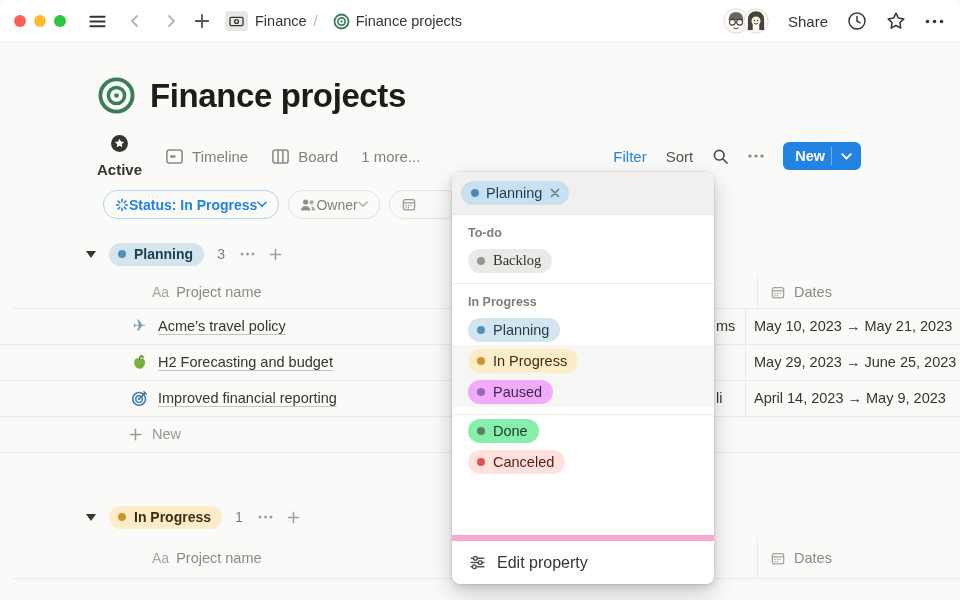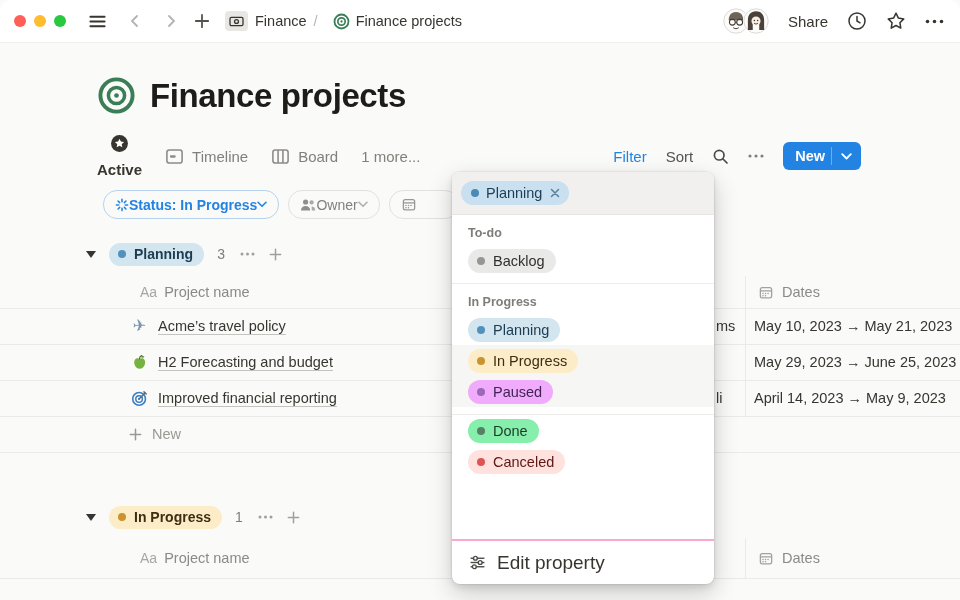--- a/index.html
+++ b/index.html
@@ -52,26 +52,26 @@
   .grp-head{position:absolute;left:86px;display:flex;align-items:center;height:26px;}
   .tri{width:0;height:0;border-left:5.5px solid transparent;border-right:5.5px solid transparent;border-top:7px solid #37352f;margin-right:13px;}
   .pill{display:inline-flex;align-items:center;gap:8px;height:23px;border-radius:12px;padding:0 11px 0 9px;font-size:14px;white-space:nowrap;}
   .pill .dot{width:8px;height:8px;border-radius:50%;}
   .grp-head .pill{font-weight:600;}
   .c-blue{background:#d3e5ef;color:#1b3c51;}  .c-blue .dot{background:#5291bb;}
   .c-yellow{background:#fdecc8;color:#3e2d13;} .c-yellow .dot{background:#c9932f;}
   .c-purple{background:#f0abfc;color:#412454;} .c-purple .dot{background:#9d68b8;}
   .c-green{background:#86efac;color:#1c3829;}  .c-green .dot{background:#558164;}
   .c-red{background:#ffe2dd;color:#5d1715;}    .c-red .dot{background:#df5452;}
-  .c-gray{background:#e9e9e7;color:#32302c;}   .c-gray .dot{background:#979692;}
+  .c-gray{background:#e9e9e7;color:#32302c;font-family:Liberation Serif, serif;}   .c-gray .dot{background:#979692;}
   .grp-count{margin-left:13px;font-size:14px;color:#7e7d78;}
   .grp-dots{margin-left:15px;color:#a19f9b;}
   .grp-plus{margin-left:13px;color:#a19f9b;}
 
-  .hdr-row{position:absolute;left:0;right:0;border-bottom:1px solid #eaeae8;display:flex;align-items:center;}
+  .hdr-row{position:absolute;left:12px;right:0;border-bottom:1px solid #eaeae8;display:flex;align-items:center;}
   .hdr-name{margin-left:140px;display:flex;align-items:center;gap:7px;font-size:14.5px;color:#8b8a85;}
   .aa{font-size:14px;color:#a9a7a2;}
   .dates-col{position:absolute;left:745px;top:0;bottom:0;border-left:1px solid #eaeae8;display:flex;align-items:center;gap:8px;padding-left:12px;font-size:14.5px;color:#8b8a85;white-space:nowrap;}
   .t-row{position:absolute;left:0;right:0;height:36px;border-bottom:1px solid #eaeae8;display:flex;align-items:center;}
   .row-icon{margin-left:130px;width:19px;display:flex;justify-content:center;}
   .row-title{margin-left:9px;font-size:14.5px;font-weight:500;color:#37352f;text-decoration:underline;text-decoration-color:rgba(55,53,47,.28);text-underline-offset:3px;text-decoration-thickness:1px;white-space:nowrap;}
   .frag{position:absolute;left:716px;font-size:14.5px;color:#37352f;}
   .row-dates{position:absolute;left:745px;top:0;bottom:0;border-left:1px solid #eaeae8;display:flex;align-items:center;padding-left:8px;font-size:14.5px;color:#37352f;white-space:nowrap;}
   .newrow{position:absolute;left:0;right:0;height:36px;border-bottom:1px solid #eaeae8;display:flex;align-items:center;color:#9a9893;}
   .newrow .plus{margin-left:128px;}
@@ -84,21 +84,21 @@
       display:flex;flex-direction:column;}
   .dd-input{height:42px;background:#f1f0ee;border-bottom:1px solid #e7e6e3;border-radius:8px 8px 0 0;display:flex;align-items:center;padding:0 9px;}
   .sel-pill{display:inline-flex;align-items:center;gap:7px;height:24px;border-radius:12px;padding:0 9px 0 10px;background:#c9e0f1;color:#1d3d55;font-size:14.5px;font-weight:500;}
   .sel-pill .dot{width:8px;height:8px;border-radius:50%;background:#4a8ab5;}
   .sel-pill .x{color:#5b7d99;margin-left:1px;display:flex;}
   .dd-label{margin:11px 16px 5px;font-size:12.5px;font-weight:600;color:#7e7d79;}
   .dd-opt{height:31px;display:flex;align-items:center;padding:0 16px;}
   .dd-opt.band{background:#f6f6f4;}
   .dd-opt .pill{font-size:14.5px;font-weight:500;height:24px;}
   .dd-div{height:1px;background:#eeedea;margin:7px 0 0;}
-  .dd-edit{margin-top:auto;height:43px;border-top:2px solid #f9a8d4;display:flex;align-items:center;gap:11px;padding:0 17px;font-size:19px;color:#37352f;}
+  .dd-edit{margin-top:auto;height:43px;border-top:6px solid #f9a8d4;display:flex;align-items:center;gap:11px;padding:0 17px;font-size:16px;color:#37352f;}
   .dd-edit .ic{color:#4b4945;}
 </style>
 </head>
 <body>
 
 <div class="app">
 
   <div class="topbar">
     <div class="traffic">
       <span class="tl red"></span>

